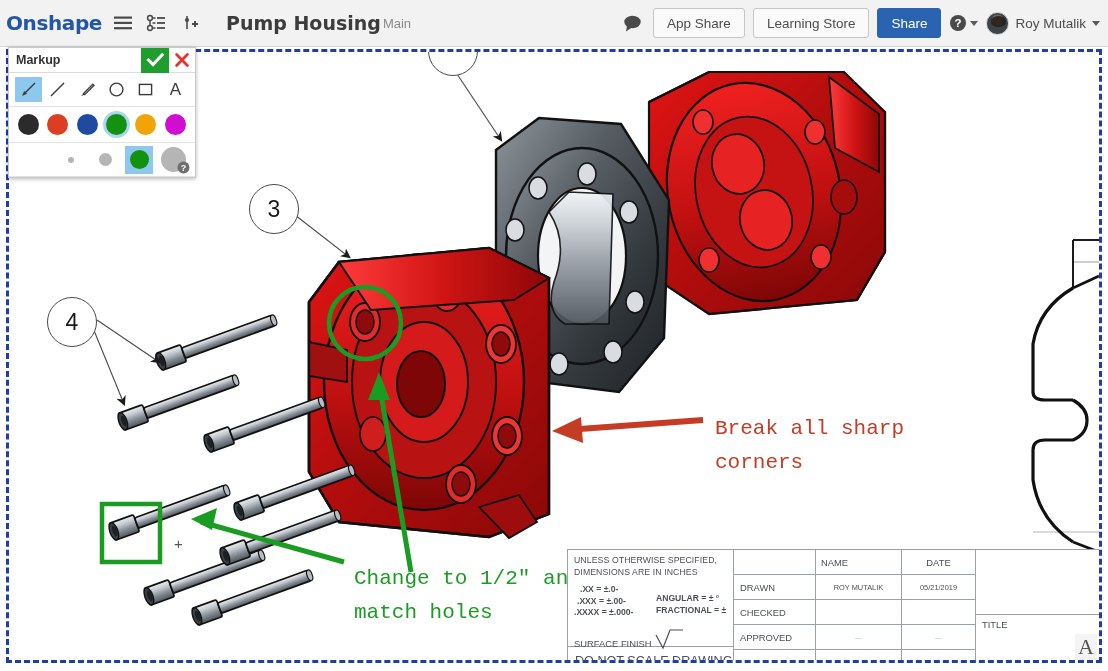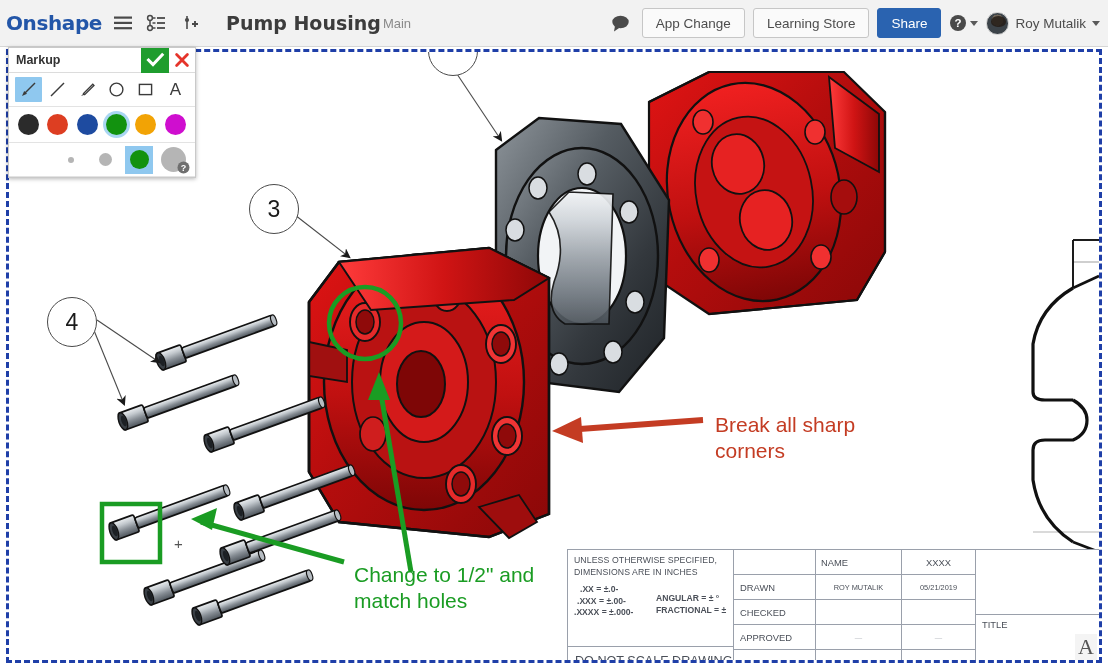--- a/index.html
+++ b/index.html
@@ -97,22 +97,22 @@
   .tb-row:last-child { border-bottom: none; }
   .tb-c1 { width: 82px; padding-left: 6px; border-right: 1px solid #9aa0ab; height: 100%; display: flex; align-items: center; font-size: 9.4px; }
   .tb-c2 { width: 86px; border-right: 1px solid #9aa0ab; height: 100%; display: flex; align-items: center; justify-content: center; font-size: 7.4px; }
   .tb-c3 { width: 73px; height: 100%; display: flex; align-items: center; justify-content: center; font-size: 7.4px; }
   #tb-right { flex: 1; display: flex; flex-direction: column; }
   #tb-right-top { height: 65px; border-bottom: 1px solid #9aa0ab; }
   #tb-right-bot { flex: 1; padding: 4px 6px; font-size: 9.4px; }
 
   
   .annot {
-    position: absolute; font-family: Liberation Sans, sans-serif;
-    font-size: 21px; line-height: 26px; white-space: pre-line;
+    position: absolute; font-family: Liberation Mono, monospace;
+    font-size: 21px; line-height: 34px; white-space: pre-line;
   }
   #annot-break { left: 706px; top: 360px; color: #c43c23; }
   #annot-change { left: 345px; top: 510px; color: #1a9c23; }
 
   
   .balloon {
     position: absolute; width: 50px; height: 50px; border-radius: 50%;
     border: 1.2px solid #4a4a4a; background: #fff;
     display: flex; align-items: center; justify-content: center;
     font-size: 23px; color: #1a1a1a; font-family: "Liberation Sans", sans-serif;
@@ -206,21 +206,21 @@
     <div id="doc-title">Pump Housing</div>
     <div id="doc-ws">Main</div>
 
     <div id="hdr-right">
       <div id="comment-icon">
         <svg width="19" height="17" viewBox="0 0 19 17">
           <ellipse cx="9.5" cy="7" rx="8.2" ry="6.2" fill="#4a4a4a"></ellipse>
           <path d="M4 11 L3 16.5 L8.5 12.8 Z" fill="#4a4a4a"></path>
         </svg>
       </div>
-      <div class="hdr-btn">App Change</div>
+      <div class="hdr-btn">App Share</div>
       <div class="hdr-btn">Learning Store</div>
       <div class="hdr-btn primary">Share</div>
       <div id="help-wrap">
         <svg width="18" height="18" viewBox="0 0 18 18">
           <circle cx="9" cy="9" r="8" fill="#4a4a4a"></circle>
           <text x="9" y="13.4" font-size="11.5" font-family="Liberation Sans, sans-serif" fill="#fff" text-anchor="middle" font-weight="bold">?</text>
         </svg>
         <span class="caret"></span>
       </div>
       <div id="user-wrap">
@@ -457,29 +457,35 @@
             <div id="tol-left">
               <div>.XX = ±.0-</div>
               <div>.XXX = ±.00-</div>
               <div>.XXXX = ±.000-</div>
             </div>
             <div id="tol-right">
               <div>ANGULAR = ± °</div>
               <div>FRACTIONAL = ±</div>
             </div>
           </div>
+          <div id="sf-row">
+            <span style="font-size:9.4px">SURFACE FINISH</span>
+            <svg width="30" height="22" viewBox="0 0 30 22">
+              <path d="M2 8 L9 21 L16 3 L29 3" stroke="#4a4f58" stroke-width="1.2" fill="none"></path>
+            </svg>
+          </div>
         </div>
         <div id="tb-notes-bot">DO NOT SCALE DRAWING</div>
       </div>
 
       <div id="tb-mid">
         <div class="tb-row">
           <div class="tb-c1"></div>
           <div class="tb-c2" style="justify-content:flex-start;padding-left:5px;font-size:9.4px">NAME</div>
-          <div class="tb-c3" style="font-size:9.4px">XXXX</div>
+          <div class="tb-c3" style="font-size:9.4px">DATE</div>
         </div>
         <div class="tb-row">
           <div class="tb-c1">DRAWN</div>
           <div class="tb-c2">ROY MUTALIK</div>
           <div class="tb-c3">05/21/2019</div>
         </div>
         <div class="tb-row">
           <div class="tb-c1">CHECKED</div>
           <div class="tb-c2"></div>
           <div class="tb-c3"></div>

